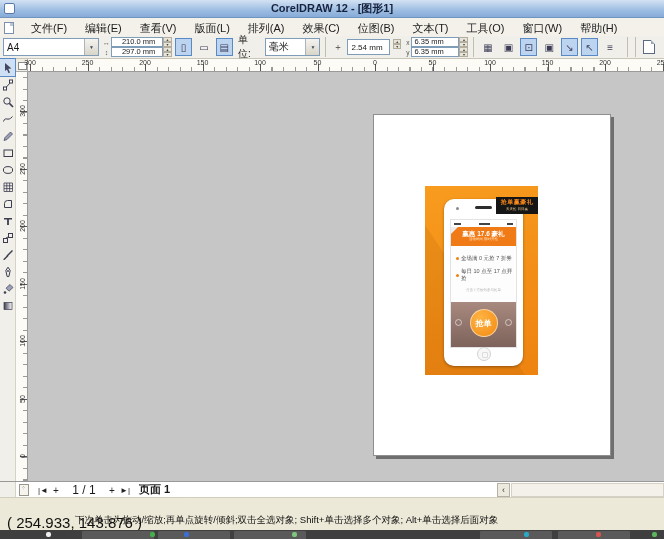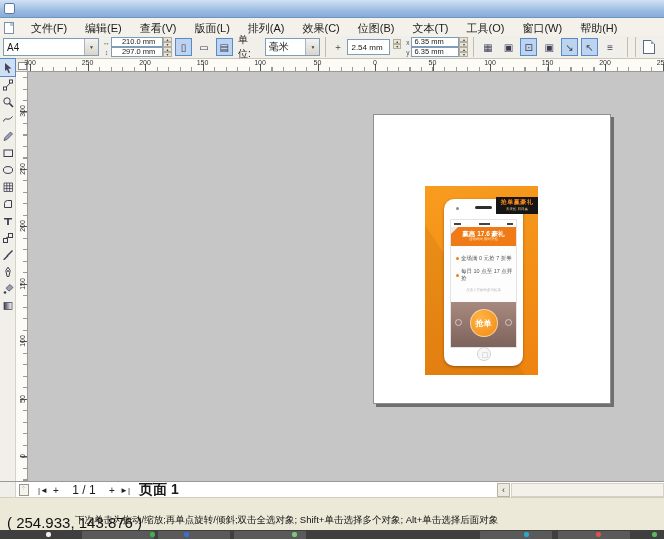--- a/index.html
+++ b/index.html
@@ -59,21 +59,21 @@
       repeating-linear-gradient(90deg,#999 0 1px,transparent 1px 11.5px);
     background-size:100% 7px,100% 4px; background-repeat:no-repeat; background-position:2px 100%,2px 100%; }
   .hruler span { position:absolute; top:0; transform:translateX(-50%); font-size:7px; color:#333; }
   .vruler { position:absolute; left:16px; top:13px; width:12px; height:409px; background:#fcfbf6; border-right:1px solid #9a9a9a;
     background-image:
       repeating-linear-gradient(180deg,#555 0 1px,transparent 1px 57.5px),
       repeating-linear-gradient(180deg,#999 0 1px,transparent 1px 11.5px);
     background-size:7px 100%,4px 100%; background-repeat:no-repeat; background-position:100% 39px,100% 4.5px; }
   .vruler span { position:absolute; left:0; transform:translateY(-50%) rotate(-90deg); font-size:7px; color:#333; width:12px; text-align:center; }
   .canvas { position:absolute; left:28px; top:13px; width:636px; height:409px; background:#c6c6c6; }
-  .page { position:absolute; left:345px; top:42px; width:238px; height:290px; background:#fff;
+  .page { position:absolute; left:345px; top:42px; width:238px; height:342px; background:#fff;
     border:1px solid #8f8f8f; box-shadow:3px 3px 0 rgba(40,40,40,.55); }
 
   
   .art { position:absolute; left:51px; top:71px; width:113px; height:189px;
     background:linear-gradient(160deg,#f89c1e,#ee8310); overflow:hidden; }
   .art-shade { position:absolute; left:0; bottom:0; width:0; height:0;
     border-bottom:150px solid rgba(120,60,0,.10); border-right:100px solid transparent; }
   .phone { position:absolute; left:19px; top:13px; width:79px; height:167px; background:#fff;
     border-radius:10px; box-shadow:0 1px 3px rgba(0,0,0,.35); }
   .cam { position:absolute; left:12px; top:8px; width:3px; height:3px; border-radius:50%; background:#8a8a8a; }
@@ -106,21 +106,21 @@
 
   
   .navrow { position:absolute; left:0; top:481px; width:664px; height:16px; background:#fff; border-top:1px solid #999; }
   .navrow .lcorner { position:absolute; left:0; top:0; width:16px; height:16px; background:#f1efe9; border-right:1px solid #d6d2c4; }
   .flyout { position:absolute; left:19px; top:2px; width:10px; height:12px; background:#f5f4ef; border:1px solid #9a968a; }
   .flyout::after { content:"⁘"; font-size:6px; color:#777; position:absolute; left:1px; top:-1px; }
   .navbtn { position:absolute; top:1px; height:14px; font-size:8px; color:#222; display:flex; align-items:center; justify-content:center; }
   .counter { position:absolute; left:62px; top:1px; width:44px; text-align:center; font-size:12px; line-height:14px; }
   .page-tab { position:absolute; left:132px; top:0; width:56px; height:16px; background:#fff;
     border-right:1px solid #555; clip-path:polygon(0 0,42px 0,56px 16px,0 16px);
-    font-size:14px; font-weight:bold; line-height:15px; padding-left:7px; }
+    font-size:11px; font-weight:bold; line-height:15px; padding-left:7px; }
   .hscroll-left { position:absolute; left:497px; top:1px; width:13px; height:14px; background:#eceadf;
     border:1px solid #b5b1a4; font-size:9px; text-align:center; line-height:12px; color:#333; }
   .hscroll-track { position:absolute; left:511px; top:1px; width:153px; height:14px; background:#f3f1ea; border:1px solid #d5d1c4; }
 
   
   .statusbar { position:absolute; left:0; top:497px; width:664px; height:33px; background:#ece9d8; border-top:1px solid #d2cebe; }
   .coords { position:absolute; left:7px; top:16px; font-size:15px; color:#111; }
   .hint { position:absolute; left:75px; top:16px; font-size:9.5px; color:#111; white-space:nowrap; }
 
   
@@ -128,20 +128,21 @@
   .tseg { position:absolute; top:1px; height:8px; width:72px; background:#5a5a5a; border-radius:1px 1px 0 0; }
   .tdot { position:absolute; top:2px; width:5px; height:5px; border-radius:2px; }
 </style>
 </head>
 <body>
 
 <div class="app">
 
   <div class="titlebar">
     <div class="title-icon"></div>
+    <div class="title-text">CorelDRAW 12 - [图形1]</div>
   </div>
 
   <div class="menubar">
     <div class="doc-icon"></div>
     <span class="menu-item">文件(F)</span>
     <span class="menu-item">编辑(E)</span>
     <span class="menu-item">查看(V)</span>
     <span class="menu-item">版面(L)</span>
     <span class="menu-item">排列(A)</span>
     <span class="menu-item">效果(C)</span>

